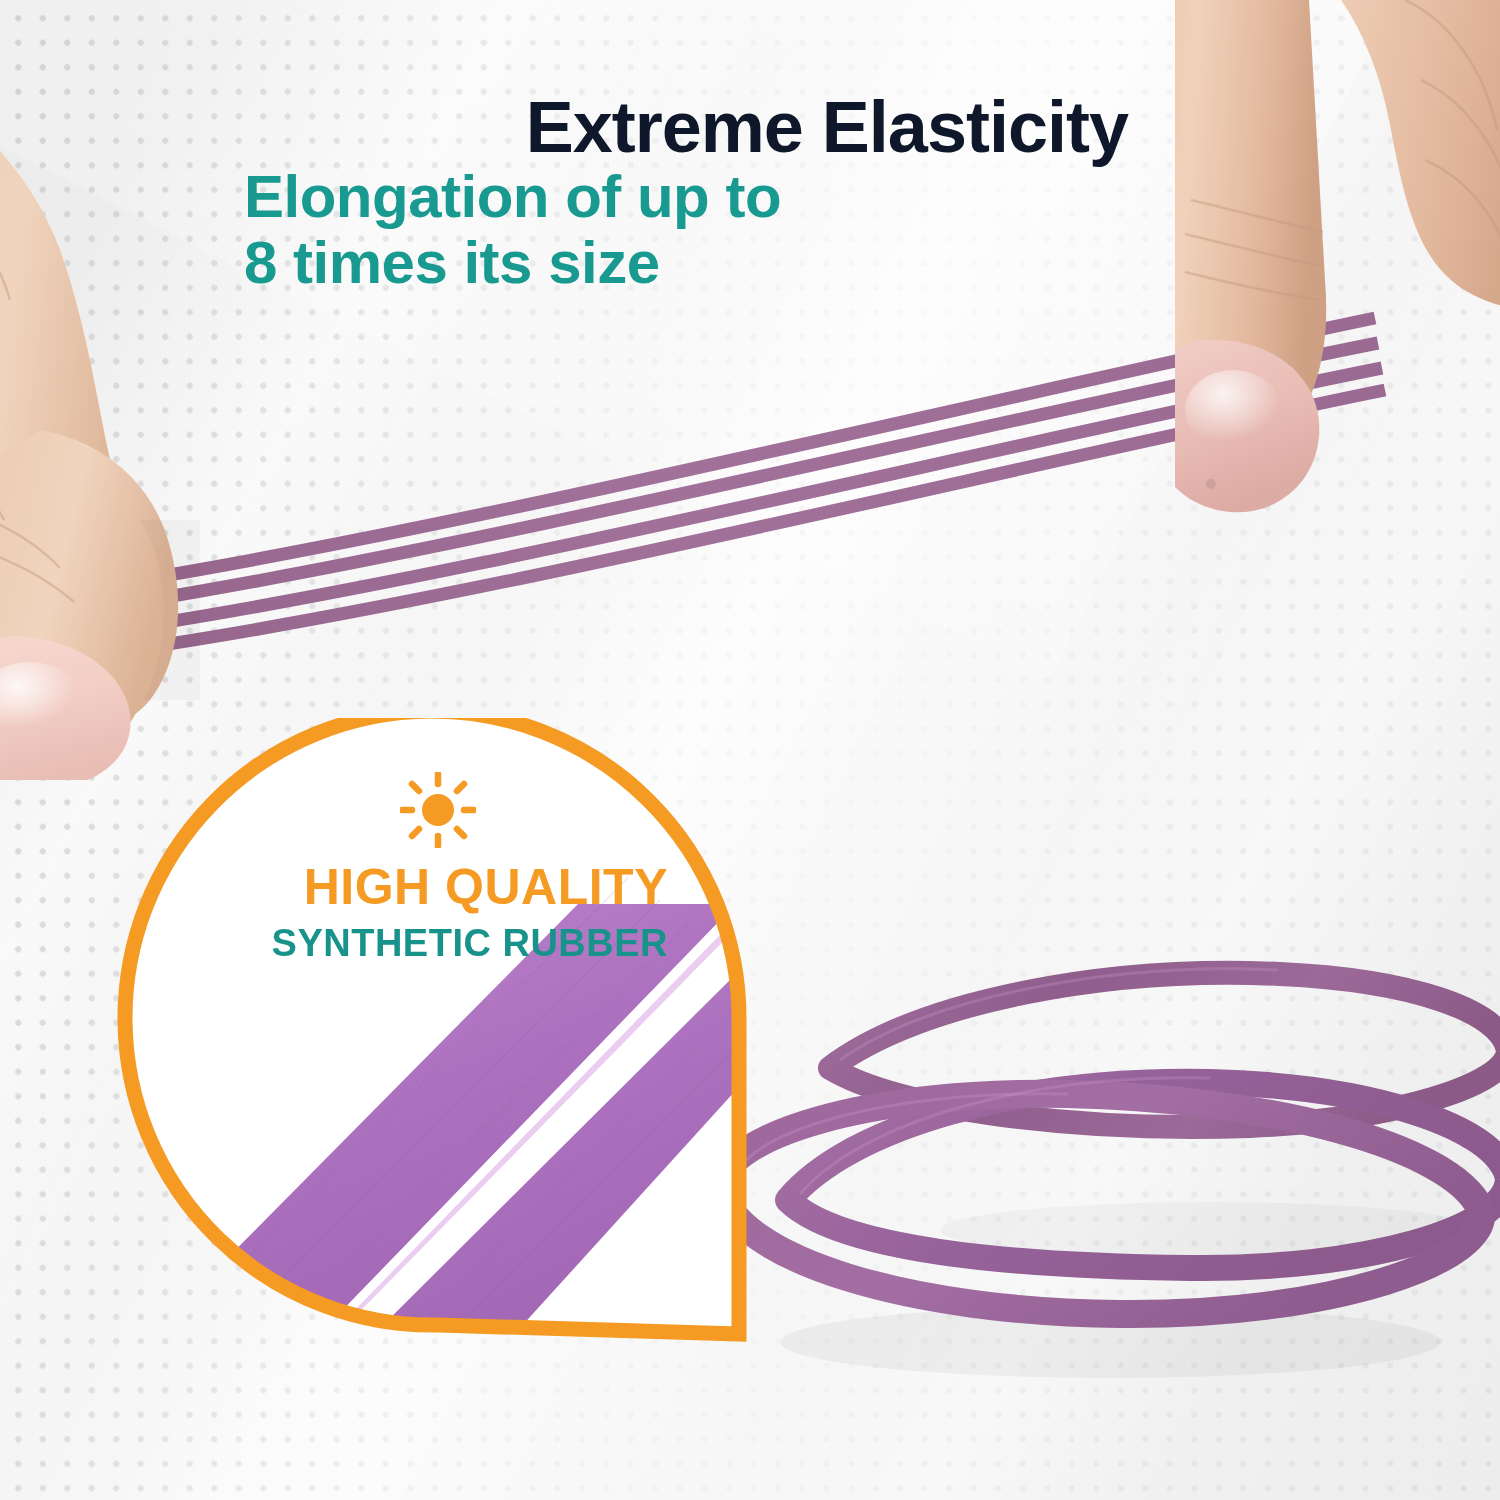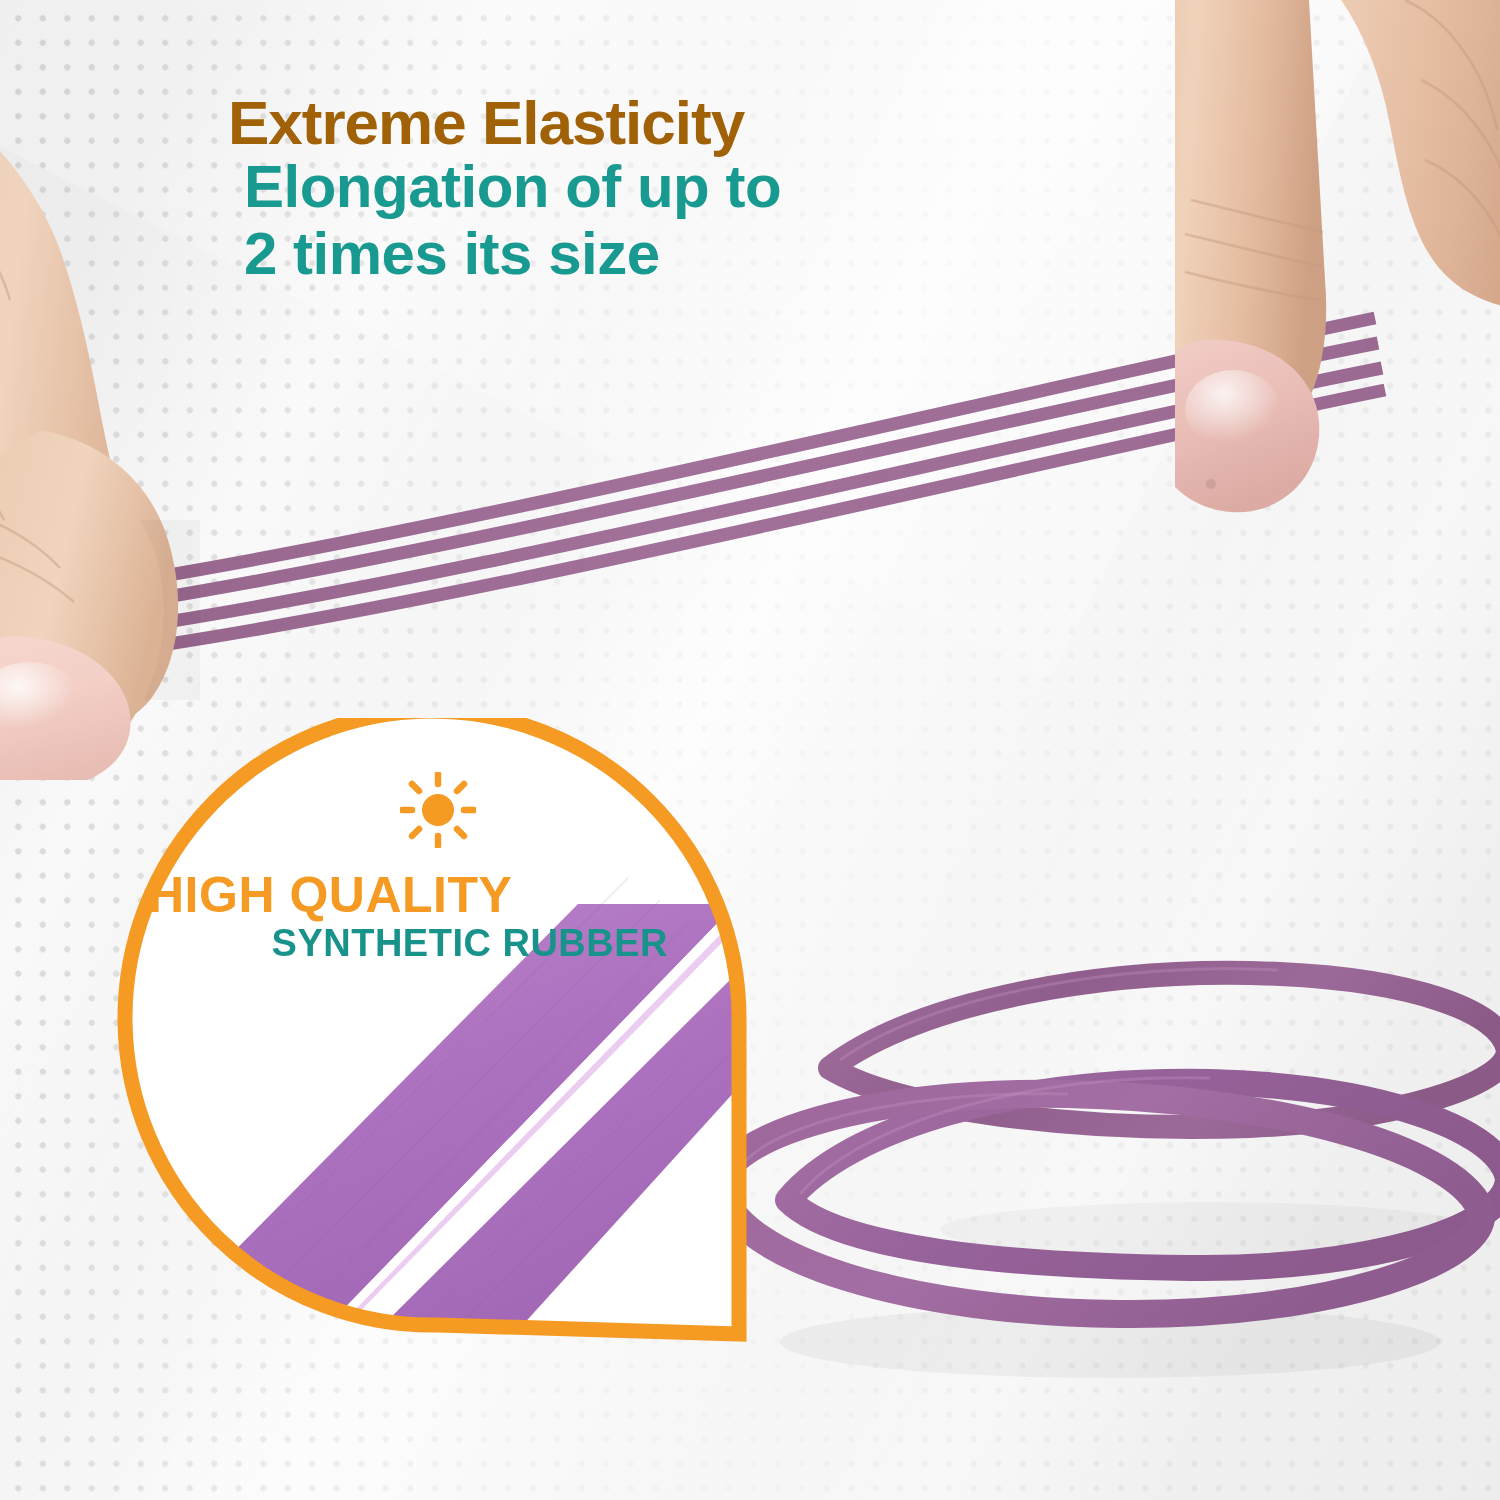--- a/index.html
+++ b/index.html
@@ -52,28 +52,29 @@
   }
 
   
   .headline {
     position: absolute;
     left: 228px;
     top: 94px;
     width: 900px;
   }
   .headline-main {
-    font-size: 62px;
+    font-size: 72px;
     line-height: 0.94;
     font-weight: bold;
     letter-spacing: -1px;
-    color: #a16207;
+    color: #0f172a;
     margin: 0;
     white-space: nowrap;
     text-shadow: 0 1px 0 rgba(255,255,255,.35);
+    text-align: right;
   }
   .headline-sub {
     font-size: 60px;
     line-height: 1.04;
     font-weight: bold;
     letter-spacing: -0.5px;
     color: #189A91;
     margin: 4px 0 0 16px;
   }
 
@@ -88,22 +89,22 @@
   
   .badge {
     position: absolute;
     left: 108px;
     top: 718px;
     width: 648px;
     height: 632px;
   }
   .badge-sun { position: absolute; left: 292px; top: 54px; width: 76px; height: 76px; }
   .badge-line1 {
-    position: absolute; left: 40px; top: 148px; width: 520px;
-    text-align: left;
+    position: absolute; left: 40px; top: 140px; width: 520px;
+    text-align: right;
     font-size: 50px; font-weight: bold; letter-spacing: 0.5px;
     color: #F59A23; margin: 0;
   }
   .badge-line2 {
     position: absolute; left: 40px; top: 204px; width: 520px;
     text-align: right;
     font-size: 38px; font-weight: bold; letter-spacing: 0.5px;
     color: #17938B; margin: 0;
   }
 
@@ -337,16 +338,16 @@
       </svg>
     </div>
 
     <div class="badge-line1">HIGH QUALITY</div>
     <div class="badge-line2">SYNTHETIC RUBBER</div>
   </div>
 
   <div class="headline">
     <div class="headline-main">Extreme Elasticity</div>
     <div class="headline-sub">Elongation of up to</div>
-    <div class="headline-sub">2 times its size</div>
+    <div class="headline-sub">8 times its size</div>
   </div>
 
 </div>
 
 </body></html>

